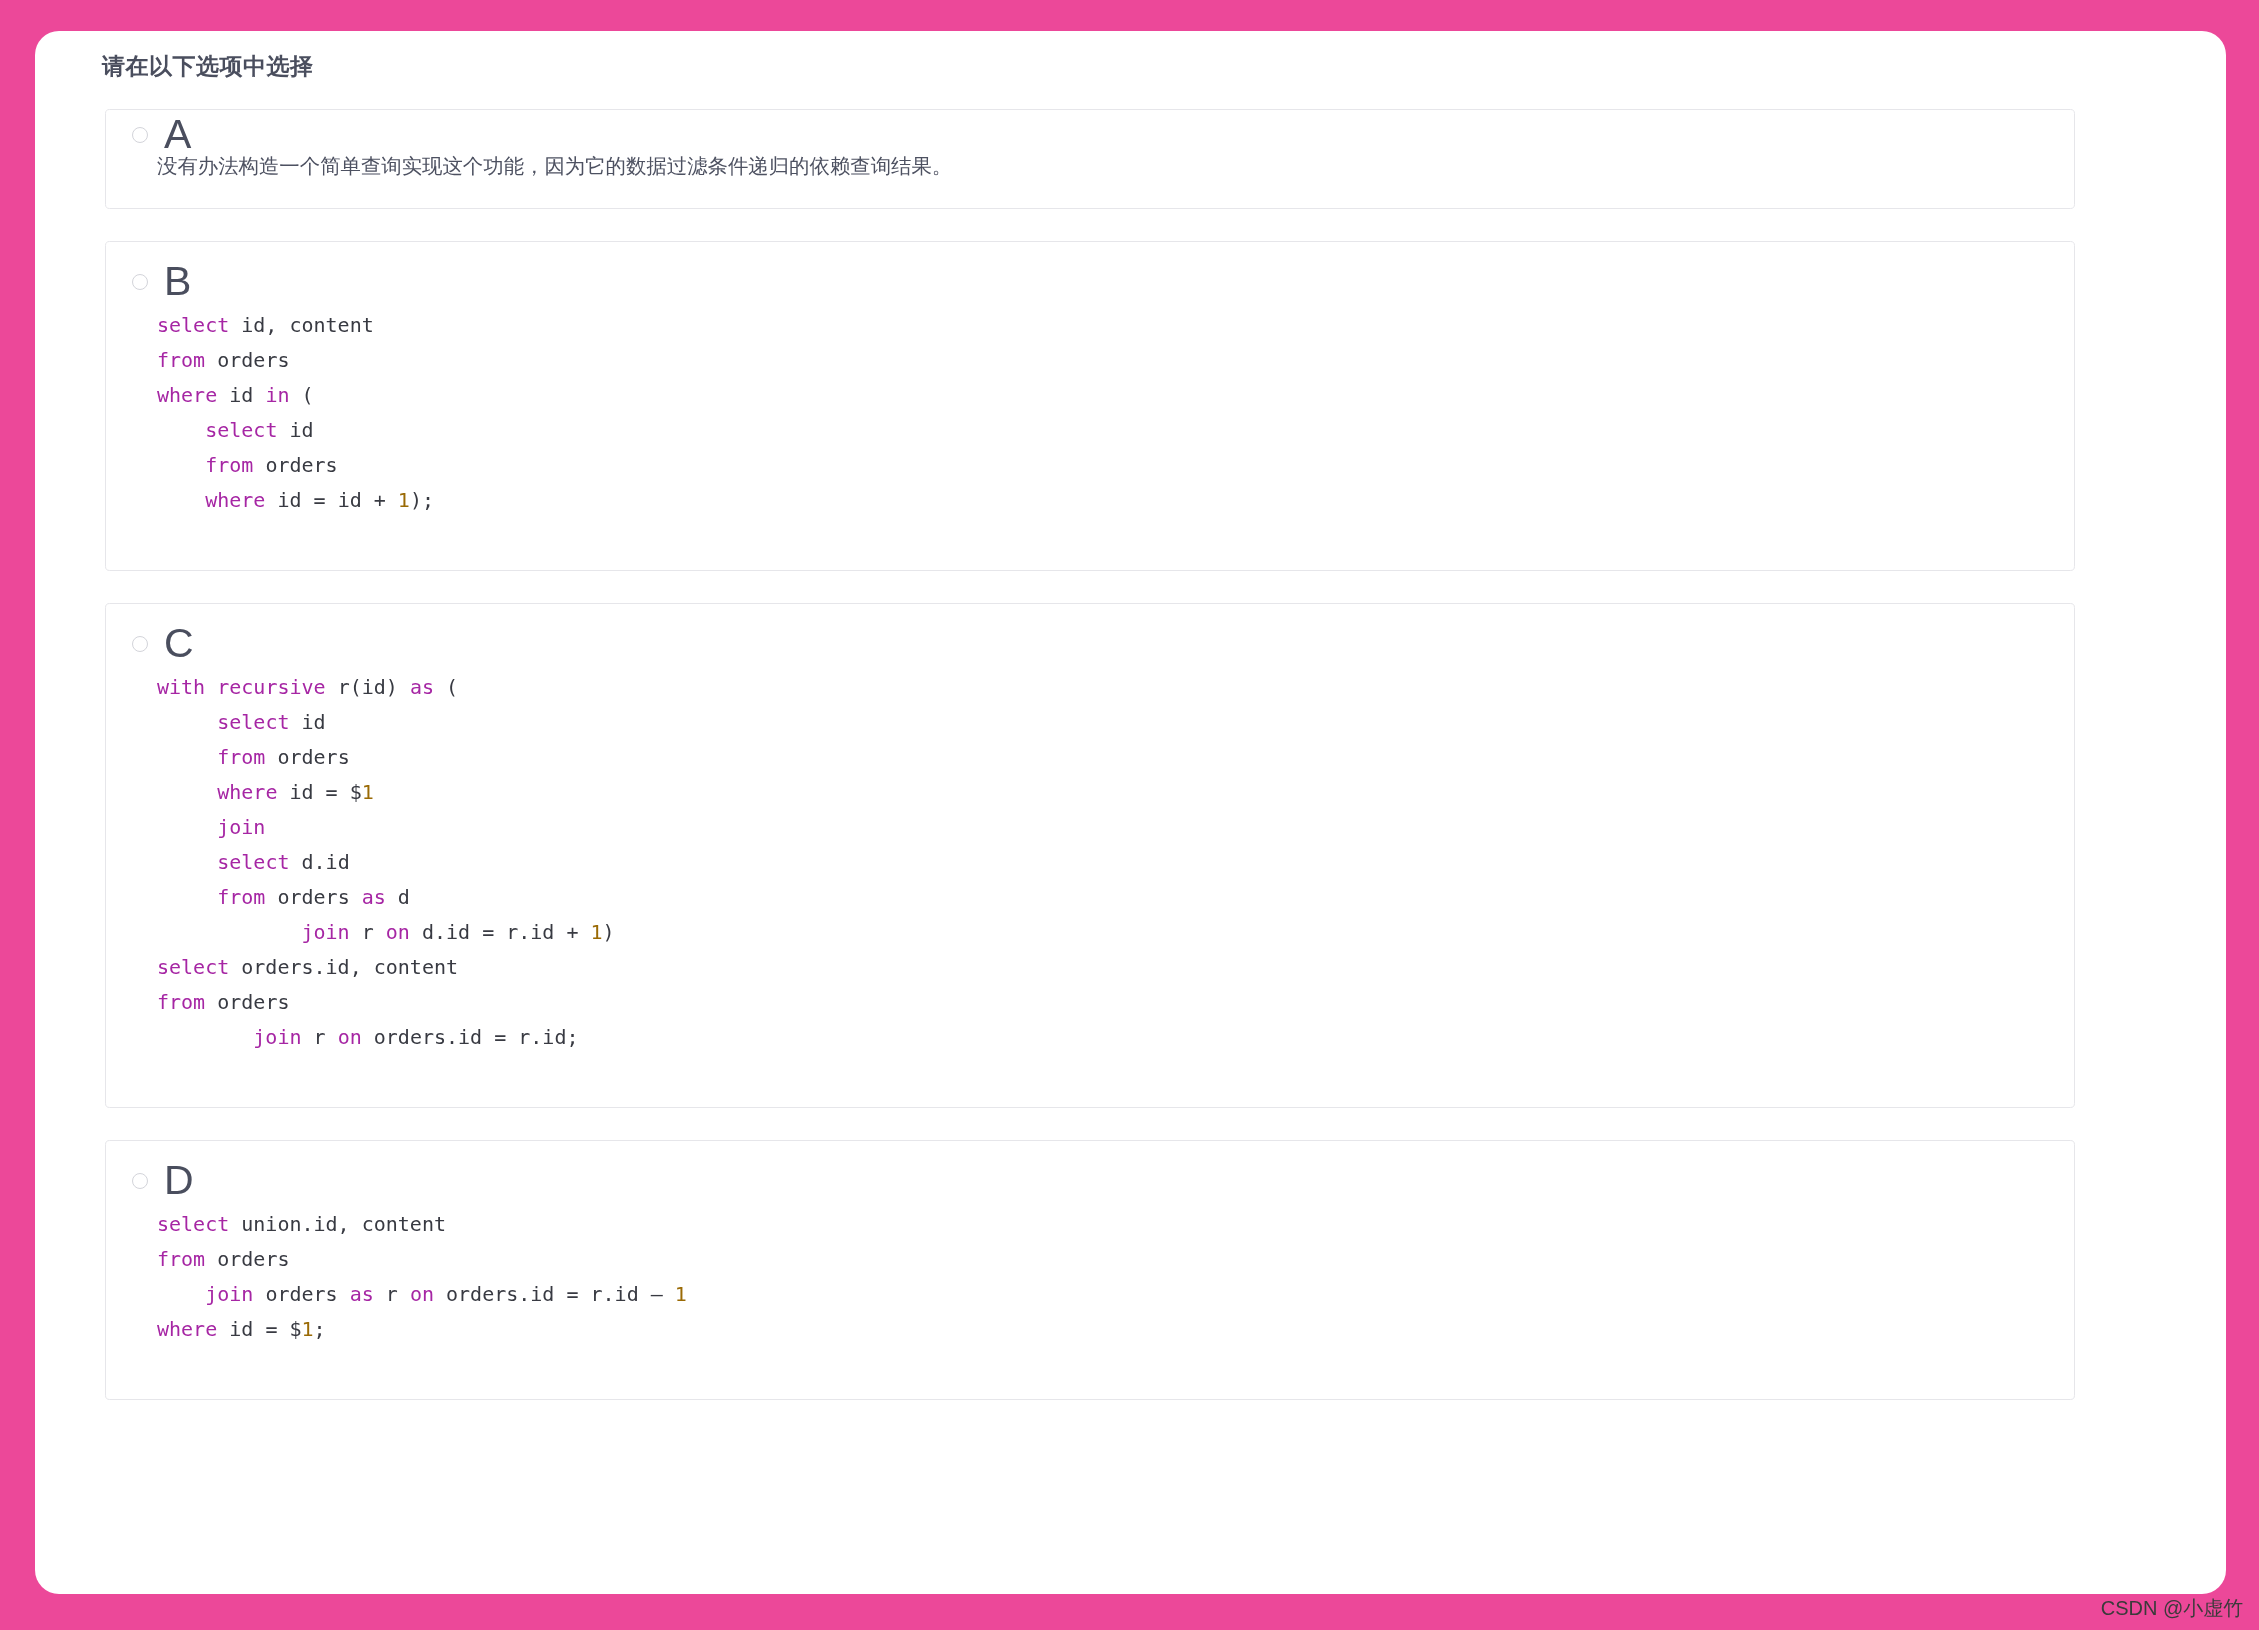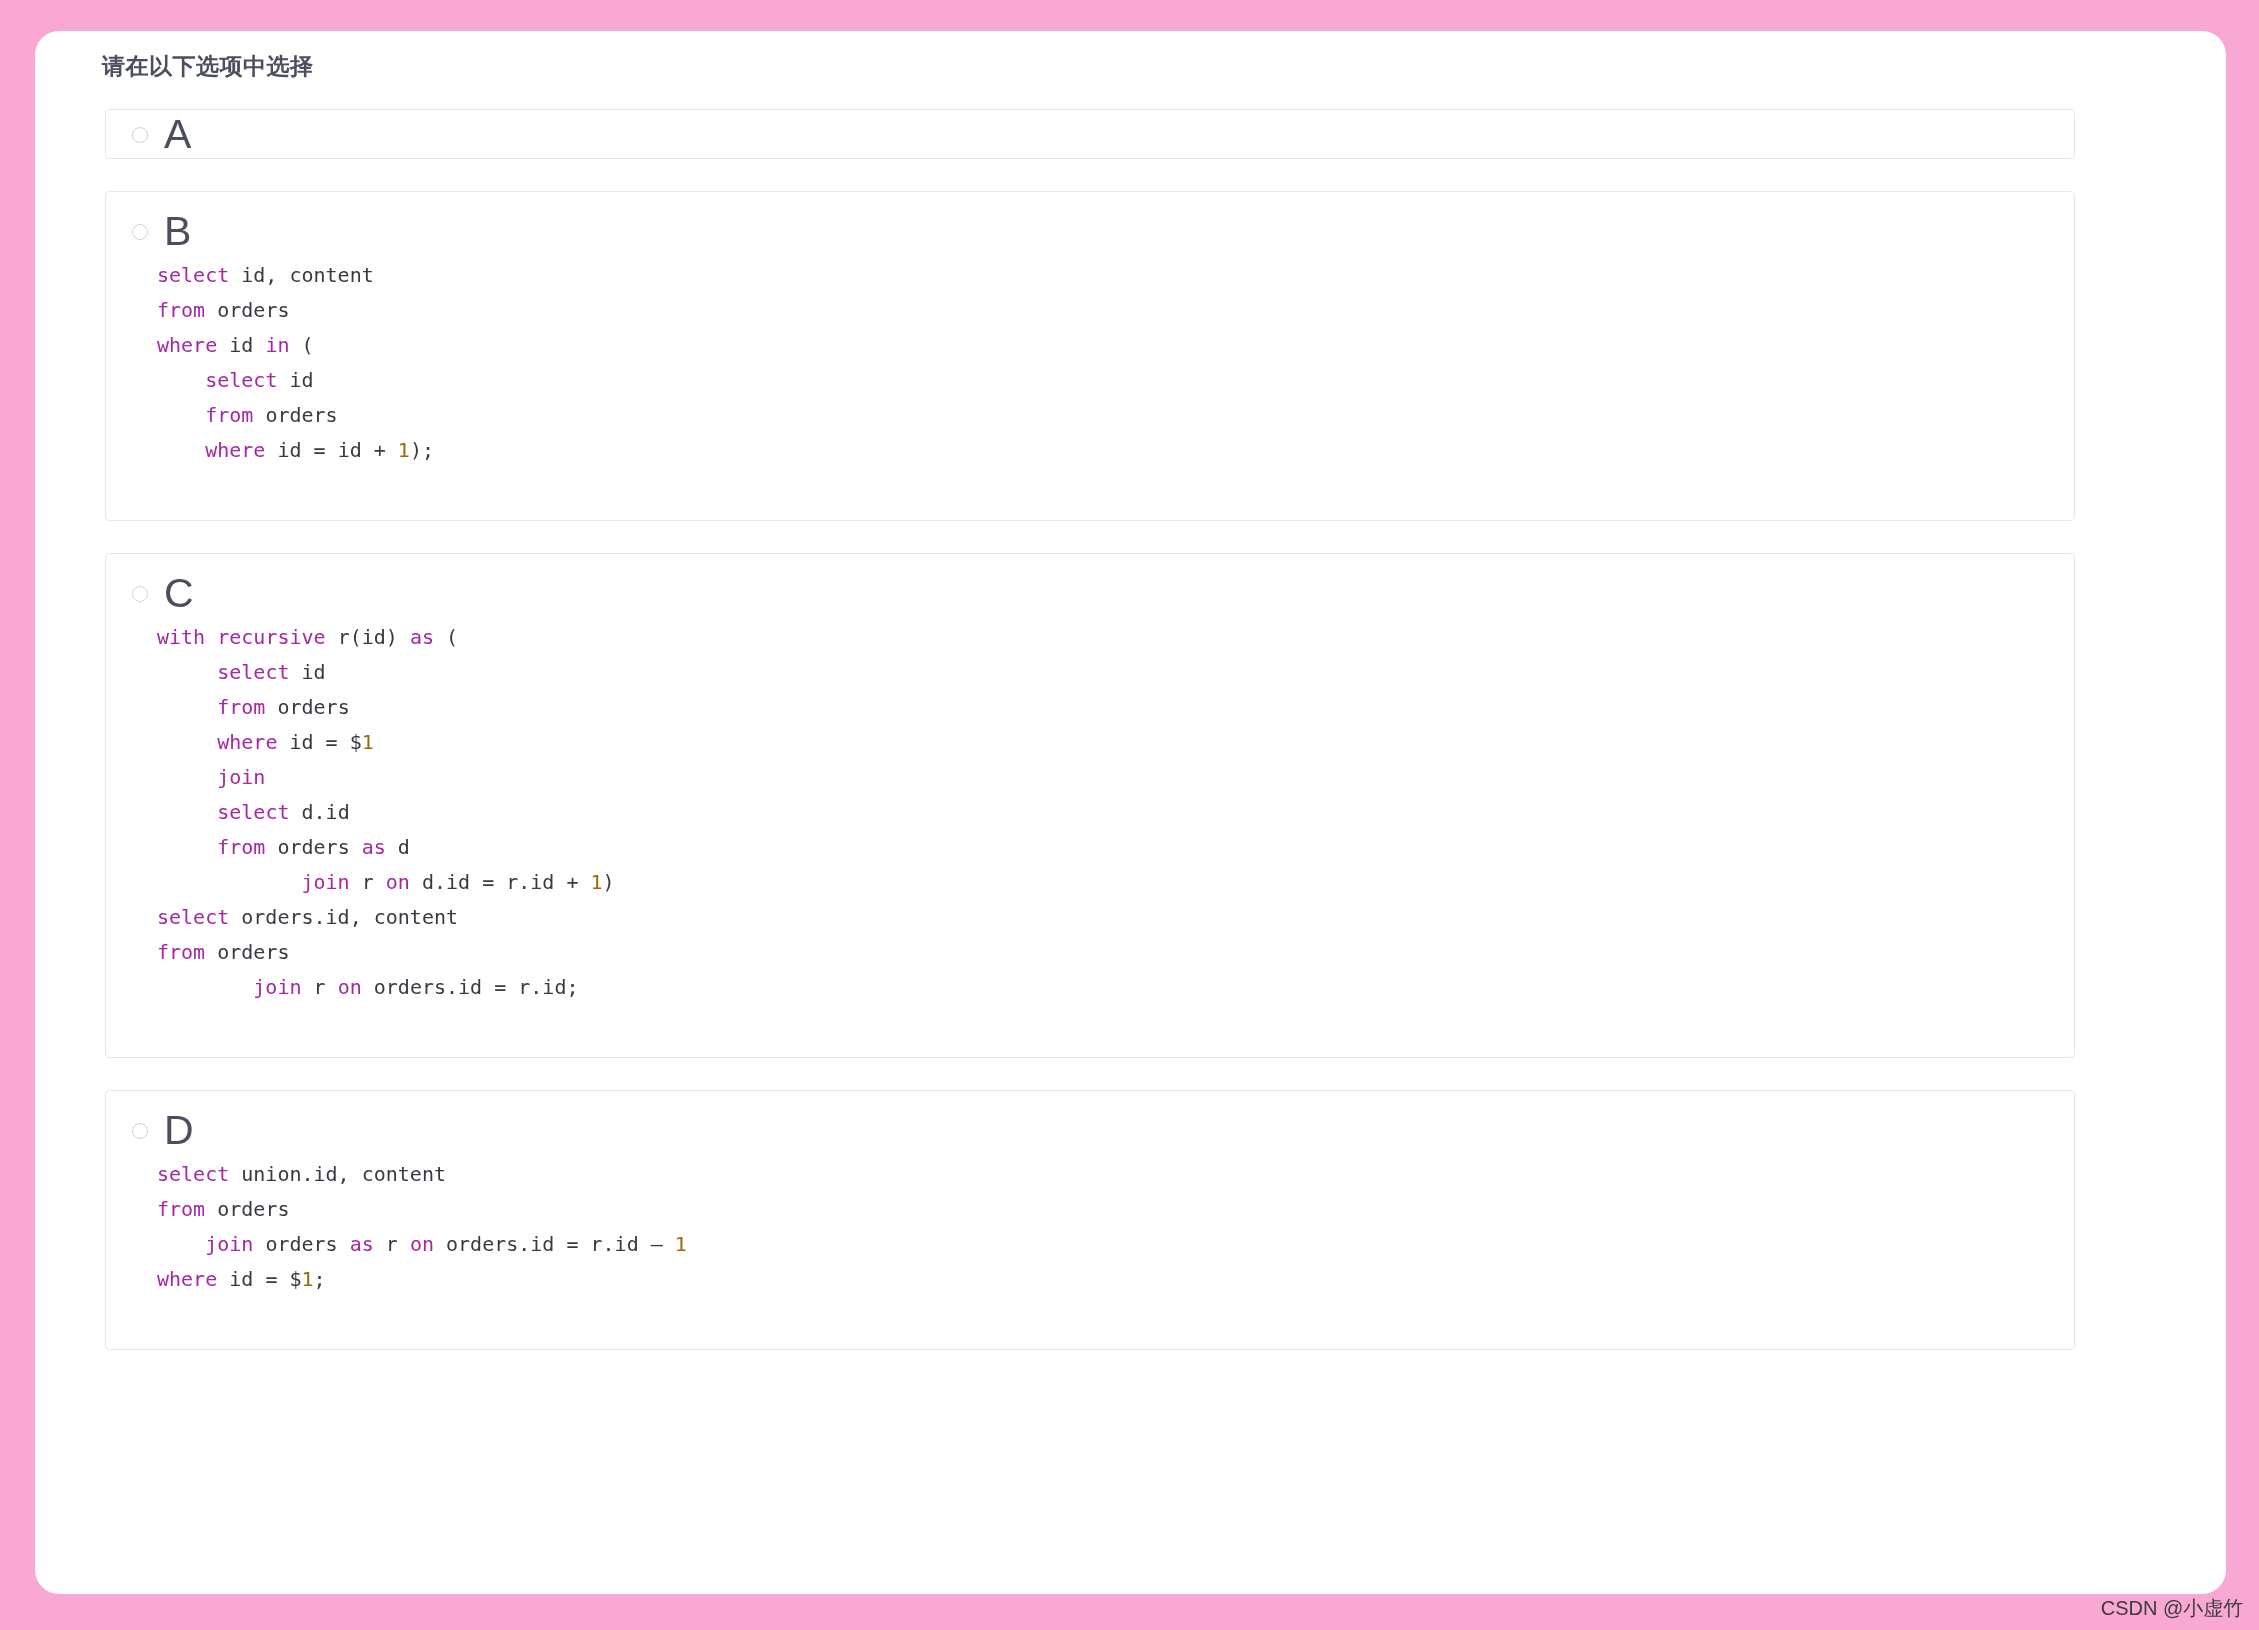--- a/index.html
+++ b/index.html
@@ -11,21 +11,21 @@
     overflow: hidden;
   }
   body {
     font-family: "Liberation Sans", "DejaVu Sans", sans-serif;
   }
 
   #root {
     position: relative;
     width: 2260px;
     height: 1631px;
-    background: #f9a8d4;
+    background: #ec4899;
   }
 
   
   .page {
     position: absolute;
     left: 35px;
     top: 31px;
     width: 2191px;
     height: 1563px;
     background: #ffffff;
@@ -156,20 +156,23 @@
     <div class="page-inner">
 
       <div class="page-title">请在以下选项中选择</div>
 
       <div class="options">
 
         <div class="option-card card-a">
           <div class="option-head">
             <div class="radio"></div>
             <div class="option-letter">A</div>
+          </div>
+          <div class="option-body">
+            <div class="option-text">没有办法构造一个简单查询实现这个功能，因为它的数据过滤条件递归的依赖查询结果。</div>
           </div>
         </div>
 
         <div class="option-card card-b">
           <div class="option-head">
             <div class="radio"></div>
             <div class="option-letter">B</div>
           </div>
           <div class="option-body">
             <pre class="code"><span class="kw">select</span><span class="op"> id, content</span>

